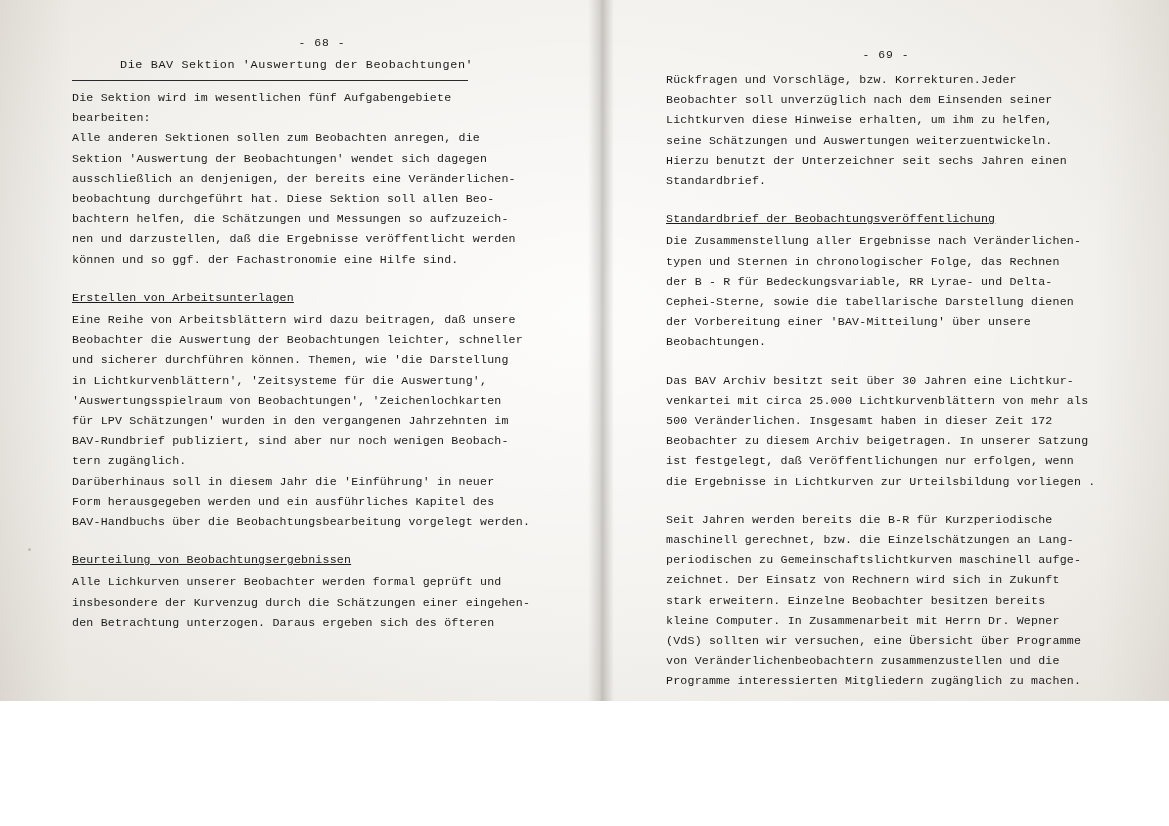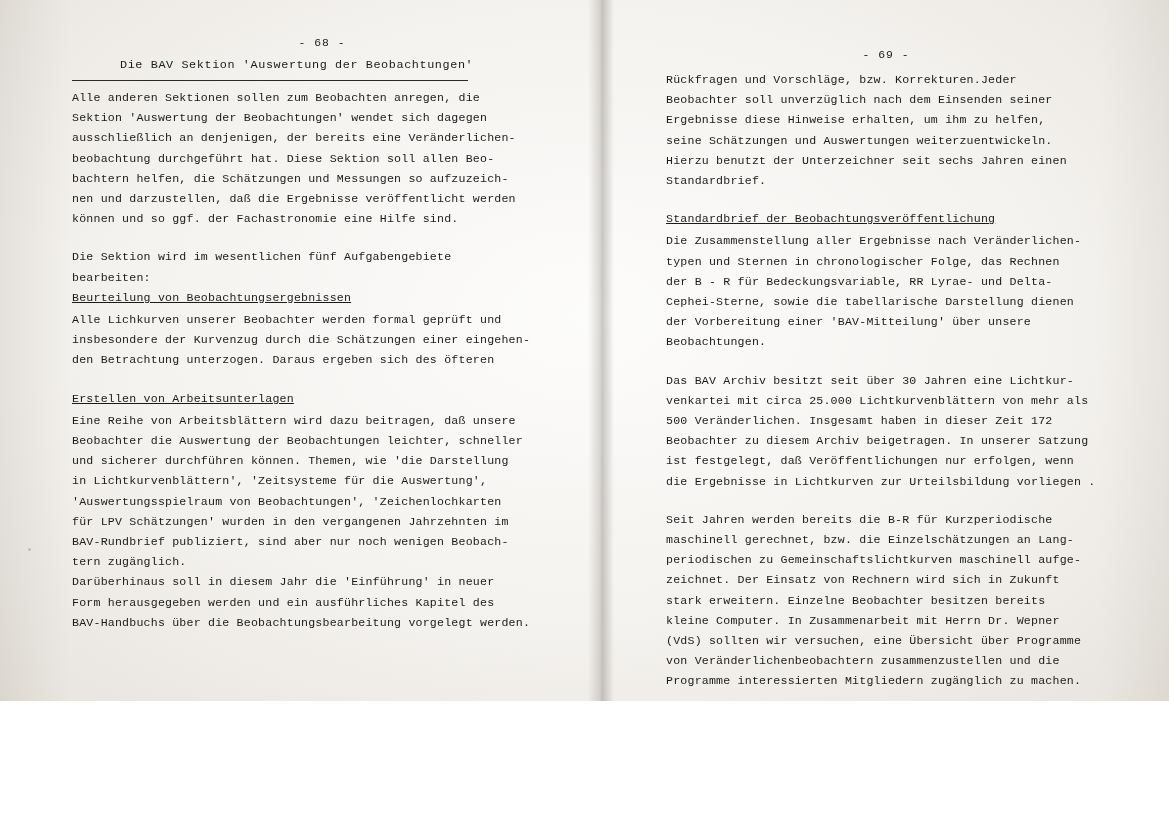--- a/index.html
+++ b/index.html
@@ -122,67 +122,67 @@
 
   <div class="page-col left-col">
 
     <div class="folio folio-left">- 68 -</div>
 
     <div class="doc-title">Die BAV Sektion  'Auswertung der Beobachtungen'</div>
     <div class="rule"></div>
 
     <div class="body-left">
 
+      <p class="para tight">Die Sektion wird im wesentlichen fünf Aufgabengebiete
+bearbeiten:</p>
+
       <p class="para">Alle anderen Sektionen sollen zum Beobachten anregen, die
 Sektion 'Auswertung der Beobachtungen' wendet sich dagegen
 ausschließlich an denjenigen, der bereits eine Veränderlichen-
 beobachtung durchgeführt hat. Diese Sektion soll allen Beo-
 bachtern helfen, die Schätzungen und Messungen so aufzuzeich-
 nen und darzustellen, daß die Ergebnisse veröffentlicht werden
 können und so ggf. der Fachastronomie eine Hilfe sind.</p>
 
-      <p class="para tight">Die Sektion wird im wesentlichen fünf Aufgabengebiete
-bearbeiten:</p>
-
-
-
-      <div class="sec-block">
-        <h2 class="sec">Beurteilung von Beobachtungsergebnissen</h2>
-        <p class="para tight">Alle Lichkurven unserer Beobachter werden formal geprüft und
-insbesondere der Kurvenzug durch die Schätzungen einer eingehen-
-den Betrachtung unterzogen. Daraus ergeben sich des öfteren</p>
-      </div>
+
 
       <div class="sec-block">
         <h2 class="sec">Erstellen von Arbeitsunterlagen</h2>
         <p class="para tight">Eine Reihe von Arbeitsblättern wird dazu beitragen, daß unsere
 Beobachter die Auswertung der Beobachtungen leichter, schneller
 und sicherer durchführen können. Themen, wie 'die Darstellung
 in Lichtkurvenblättern', 'Zeitsysteme für die Auswertung',
 'Auswertungsspielraum von Beobachtungen', 'Zeichenlochkarten
 für LPV Schätzungen' wurden in den vergangenen Jahrzehnten im
 BAV-Rundbrief publiziert, sind aber nur noch wenigen Beobach-
 tern zugänglich.
 Darüberhinaus soll in diesem Jahr die 'Einführung' in neuer
 Form herausgegeben werden und ein ausführliches Kapitel des
 BAV-Handbuchs über die Beobachtungsbearbeitung vorgelegt werden.</p>
       </div>
 
+      <div class="sec-block">
+        <h2 class="sec">Beurteilung von Beobachtungsergebnissen</h2>
+        <p class="para tight">Alle Lichkurven unserer Beobachter werden formal geprüft und
+insbesondere der Kurvenzug durch die Schätzungen einer eingehen-
+den Betrachtung unterzogen. Daraus ergeben sich des öfteren</p>
+      </div>
+
     </div>
   </div>
 
   <div class="page-col right-col">
 
     <div class="folio folio-right">- 69 -</div>
 
     <div class="body-right">
 
       <p class="para">Rückfragen und Vorschläge, bzw. Korrekturen.Jeder
 Beobachter soll unverzüglich nach dem Einsenden seiner
-Ergebnisse diese Hinweise erhalten, um ihm zu helfen,
+Lichtkurven diese Hinweise erhalten, um ihm zu helfen,
 seine Schätzungen und Auswertungen weiterzuentwickeln.
 Hierzu benutzt der Unterzeichner seit sechs Jahren einen
 Standardbrief.</p>
 
       <div class="sec-block">
         <h2 class="sec">Standardbrief der Beobachtungsveröffentlichung</h2>
         <p class="para tight">Die Zusammenstellung aller Ergebnisse nach Veränderlichen-
 typen und Sternen in chronologischer Folge, das Rechnen
 der  B - R  für Bedeckungsvariable, RR Lyrae- und Delta-
 Cephei-Sterne, sowie die tabellarische Darstellung dienen

